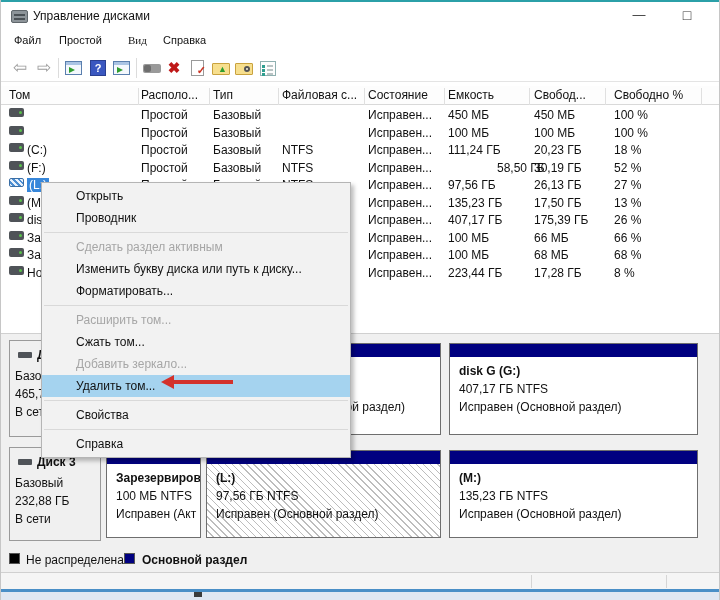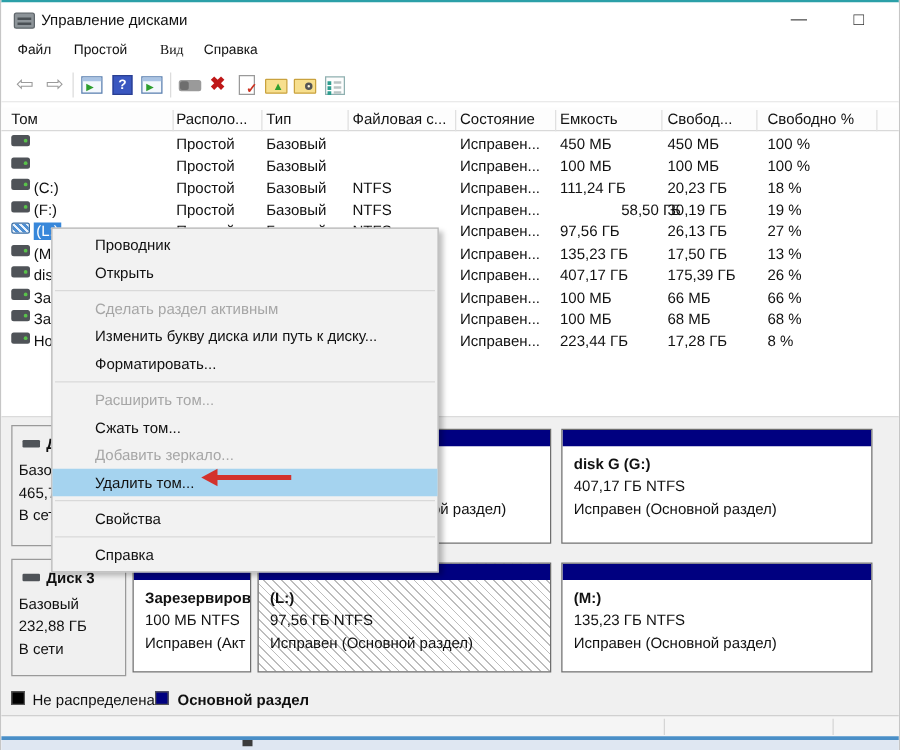--- a/index.html
+++ b/index.html
@@ -239,21 +239,21 @@
           <span class="drive-ic">
             <i></i>
           </span>
           <span style="left: 26px;">(F:)</span>
           <span style="left: 140px;">Простой</span>
           <span style="left: 212px;">Базовый</span>
           <span style="left: 281px;">NTFS</span>
           <span style="left: 367px;">Исправен...</span>
           <span style="left: 467px; margin-left: 29px;">58,50 ГБ</span>
           <span style="left: 533px;">30,19 ГБ</span>
-          <span style="left: 613px;">19 %</span>
+          <span style="left: 613px;">52 %</span>
         </div>
         <div class="vrow" style="top: 95px;">
           <span class="drive-ic hatched"></span>
           <span class="vol-sel" style="left: 26px; background: rgb(55, 135, 218);">(L:)</span>
           <span style="left: 140px;">Простой</span>
           <span style="left: 212px;">Базовый</span>
           <span style="left: 281px;">NTFS</span>
           <span style="left: 367px;">Исправен...</span>
           <span style="left: 447px;">97,56 ГБ</span>
           <span style="left: 533px;">26,13 ГБ</span>
@@ -384,22 +384,22 @@
   <div class="statusbar">
     <span class="sb-sep" style="left:530px;"></span>
     <span class="sb-sep" style="left:665px;"></span>
   </div>
   <div class="bottom-border" style="background: rgb(74, 143, 199);"></div>
   <div class="taskbar-sliver">
     <span class="tb-mark"></span>
   </div>
 
   <div class="ctxmenu">
+      <div class="mitem">Открыть</div>
       <div class="mitem">Проводник</div>
-      <div class="mitem">Открыть</div>
       <div class="msep"></div>
       <div class="mitem disabled">Сделать раздел активным</div>
       <div class="mitem">Изменить букву диска или путь к диску...</div>
       <div class="mitem">Форматировать...</div>
       <div class="msep"></div>
       <div class="mitem disabled">Расширить том...</div>
       <div class="mitem">Сжать том...</div>
       <div class="mitem disabled">Добавить зеркало...</div>
       <div class="mitem" style="background: rgb(165, 211, 239);">Удалить том...</div>
       <div class="msep"></div>

